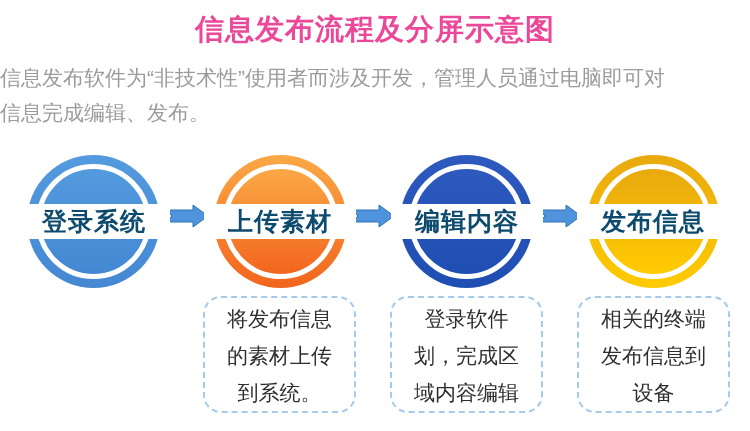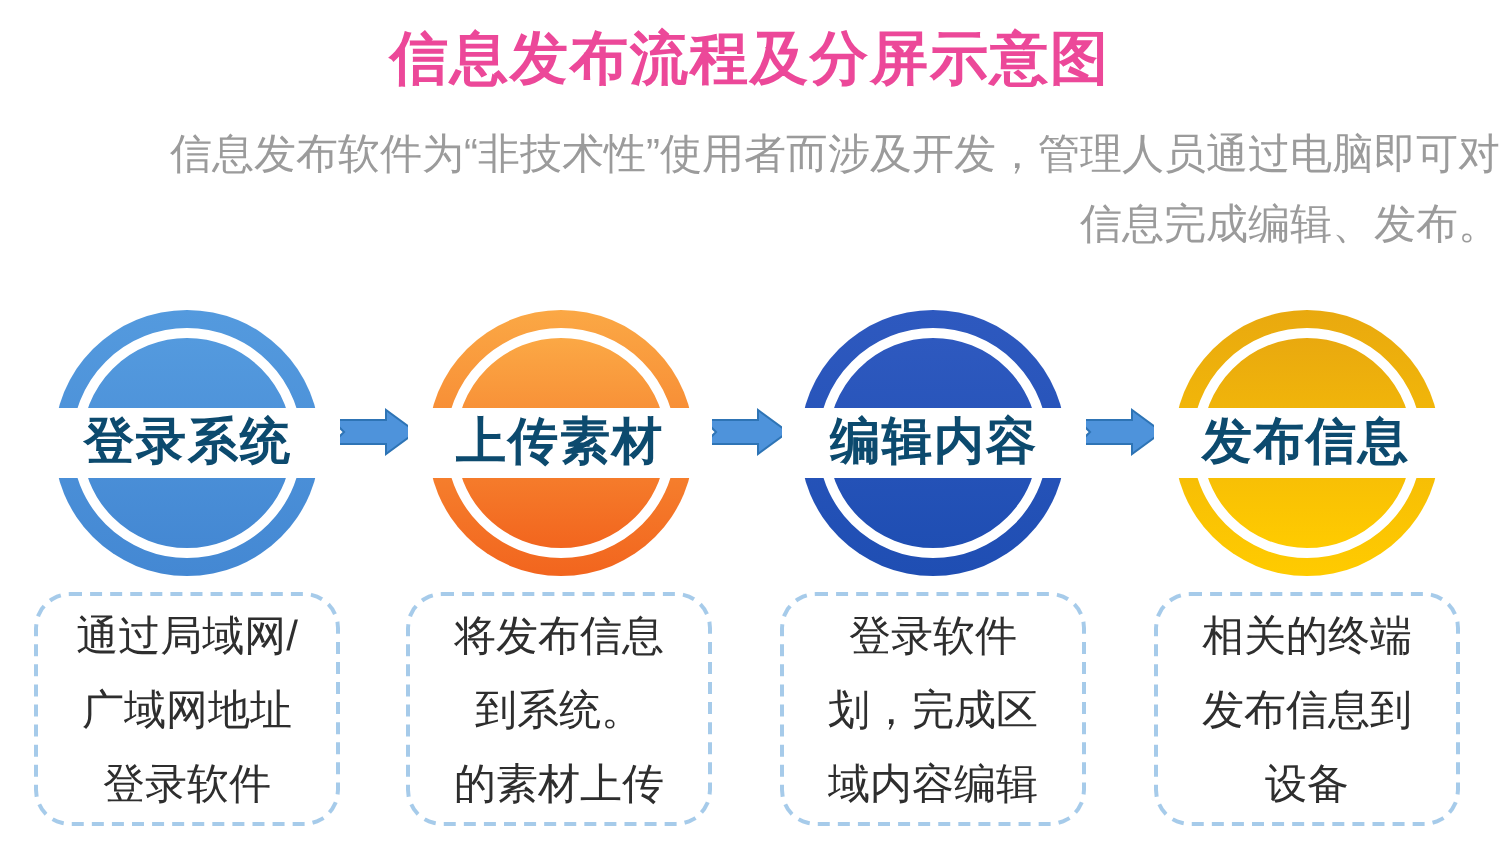--- a/index.html
+++ b/index.html
@@ -25,21 +25,21 @@
     font-weight: bold;
     color: #ec4899;
     letter-spacing: 1px;
   }
 
   .subtitle {
     position: absolute;
     top: 60px;
     left: 0;
     width: 750px;
-    text-align: right;
+    text-align: left;
     font-size: 21px;
     line-height: 35px;
     color: #9b9b9b;
   }
 
   
   .circle {
     position: absolute;
     top: 155px;
     width: 133px;
@@ -144,29 +144,24 @@
   <svg class="arrow a1" viewBox="0 0 44 24">
     <polygon points="1,6 28,6 28,1 43,12 28,23 28,18 1,18 7,12" fill="#4e93db" stroke="#2e74b5" stroke-width="1"></polygon>
   </svg>
   <svg class="arrow a2" viewBox="0 0 44 24">
     <polygon points="1,6 28,6 28,1 43,12 28,23 28,18 1,18 7,12" fill="#4e93db" stroke="#2e74b5" stroke-width="1"></polygon>
   </svg>
   <svg class="arrow a3" viewBox="0 0 44 24">
     <polygon points="1,6 28,6 28,1 43,12 28,23 28,18 1,18 7,12" fill="#4e93db" stroke="#2e74b5" stroke-width="1"></polygon>
   </svg>
 
-  <div class="descbox p1">
-    <div class="line">通过局域网/</div>
-    <div class="line">广域网地址</div>
-    <div class="line">登录软件</div>
-  </div>
   <div class="descbox p2">
     <div class="line">将发布信息</div>
+    <div class="line">的素材上传</div>
     <div class="line">到系统。</div>
-    <div class="line">的素材上传</div>
   </div>
   <div class="descbox p3">
     <div class="line">登录软件</div>
     <div class="line">划，完成区</div>
     <div class="line">域内容编辑</div>
   </div>
   <div class="descbox p4">
     <div class="line">相关的终端</div>
     <div class="line">发布信息到</div>
     <div class="line">设备</div>

